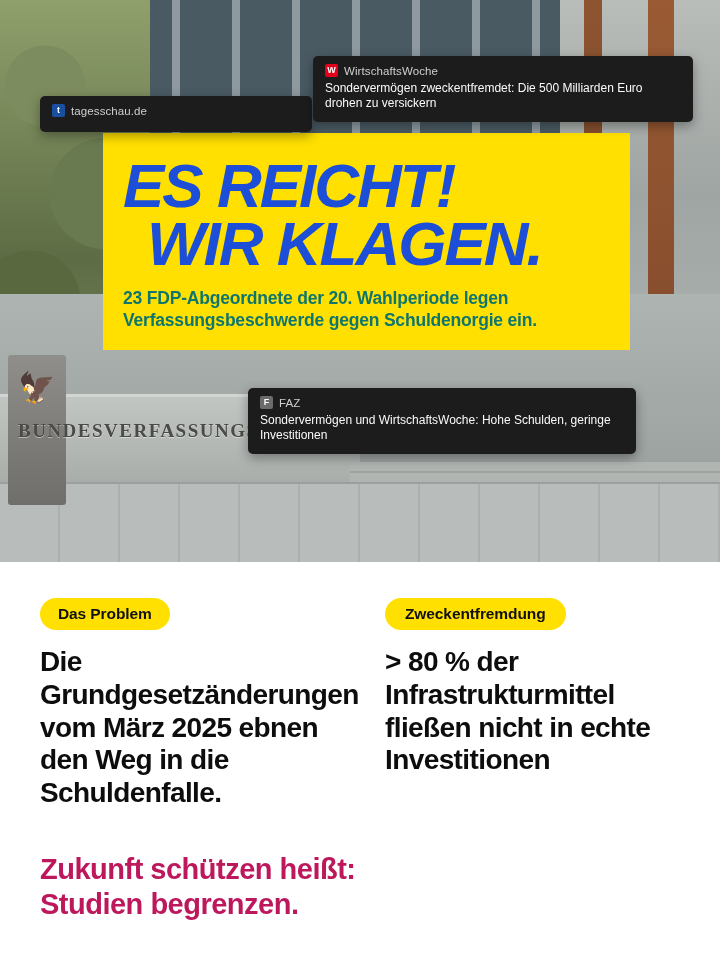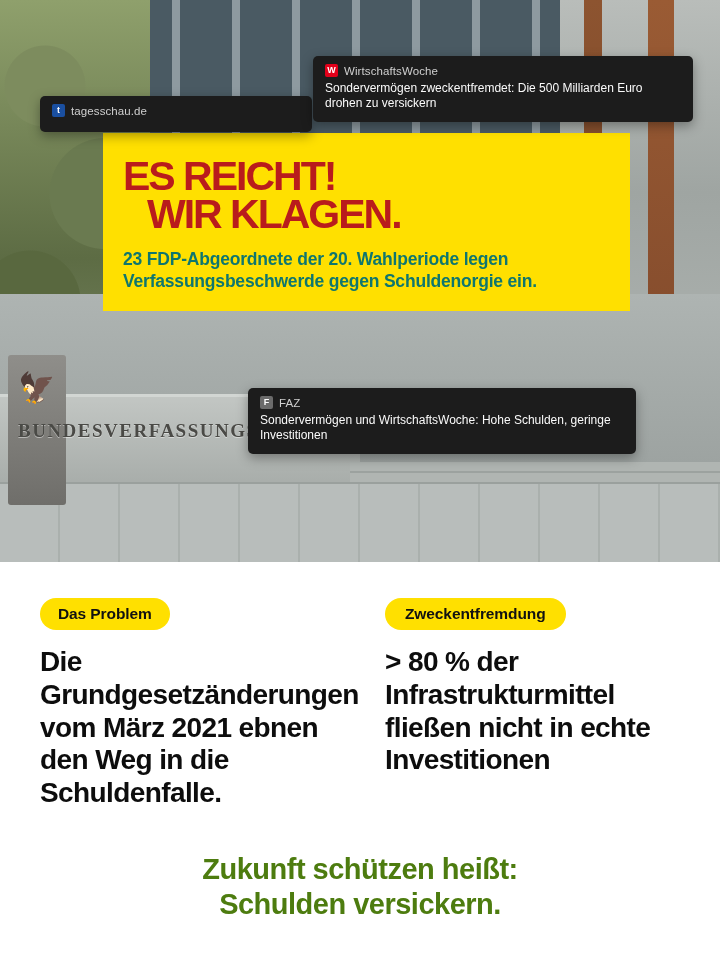--- a/index.html
+++ b/index.html
@@ -162,25 +162,26 @@
     position: absolute;
     left: 103px;
     top: 133px;
     width: 527px;
     padding: 24px 20px 18px 20px;
     background: #ffe000;
   }
   .headline {
     font-family: "Liberation Sans", sans-serif;
     font-weight: 700;
-    font-size: 41px;
+    font-size: 62px;
     line-height: 0.93;
     letter-spacing: -2px;
-    color: #b91c1c;
+    color: #1d4ed8;
     text-transform: uppercase;
+    font-style: italic;
   }
   .headline .l2 { display: block; margin-left: 24px; }
   .subline {
     margin-top: 16px;
     font-size: 17.5px;
     line-height: 1.24;
     font-weight: 700;
     color: #0f766e;
     letter-spacing: -0.2px;
   }
@@ -256,25 +257,25 @@
   .coltext {
     font-size: 28px;
     line-height: 1.17;
     font-weight: 700;
     color: #0d0d0d;
     letter-spacing: -0.6px;
   }
 
   .closing {
     margin-top: 42px;
-    text-align: center;
+    text-align: left;
     font-size: 29px;
     font-weight: 700;
     line-height: 1.22;
-    color: #4d7c0f;
+    color: #be185d;
     letter-spacing: -0.5px;
   }
   .closing .line2 { display: block; }
 </style>
 </head>
 <body>
 
 <div class="poster">
 
   <div class="hero">
@@ -326,27 +327,27 @@
         <span class="srcname">FAZ</span>
       </div>
       <div class="headline-txt">Sondervermögen und WirtschaftsWoche: Hohe Schulden, geringe Investitionen</div>
     </div>
   </div>
 
   <div class="content">
     <div class="cols">
       <div class="col">
         <span class="pill">Das Problem</span>
-        <div class="coltext">Die Grundgesetzänderungen vom März 2021 ebnen den Weg in die Schuldenfalle.</div>
+        <div class="coltext">Die Grundgesetzänderungen vom März 2025 ebnen den Weg in die Schuldenfalle.</div>
       </div>
       <div class="col">
         <span class="pill wide">Zweckentfremdung</span>
         <div class="coltext">&gt; 80 % der Infrastrukturmittel fließen nicht in echte Investitionen</div>
       </div>
     </div>
 
     <div class="closing">
       <span>Zukunft schützen heißt:</span>
-      <span class="line2">Schulden versickern.</span>
+      <span class="line2">Studien begrenzen.</span>
     </div>
   </div>
 
 </div>
 
 </body></html>

